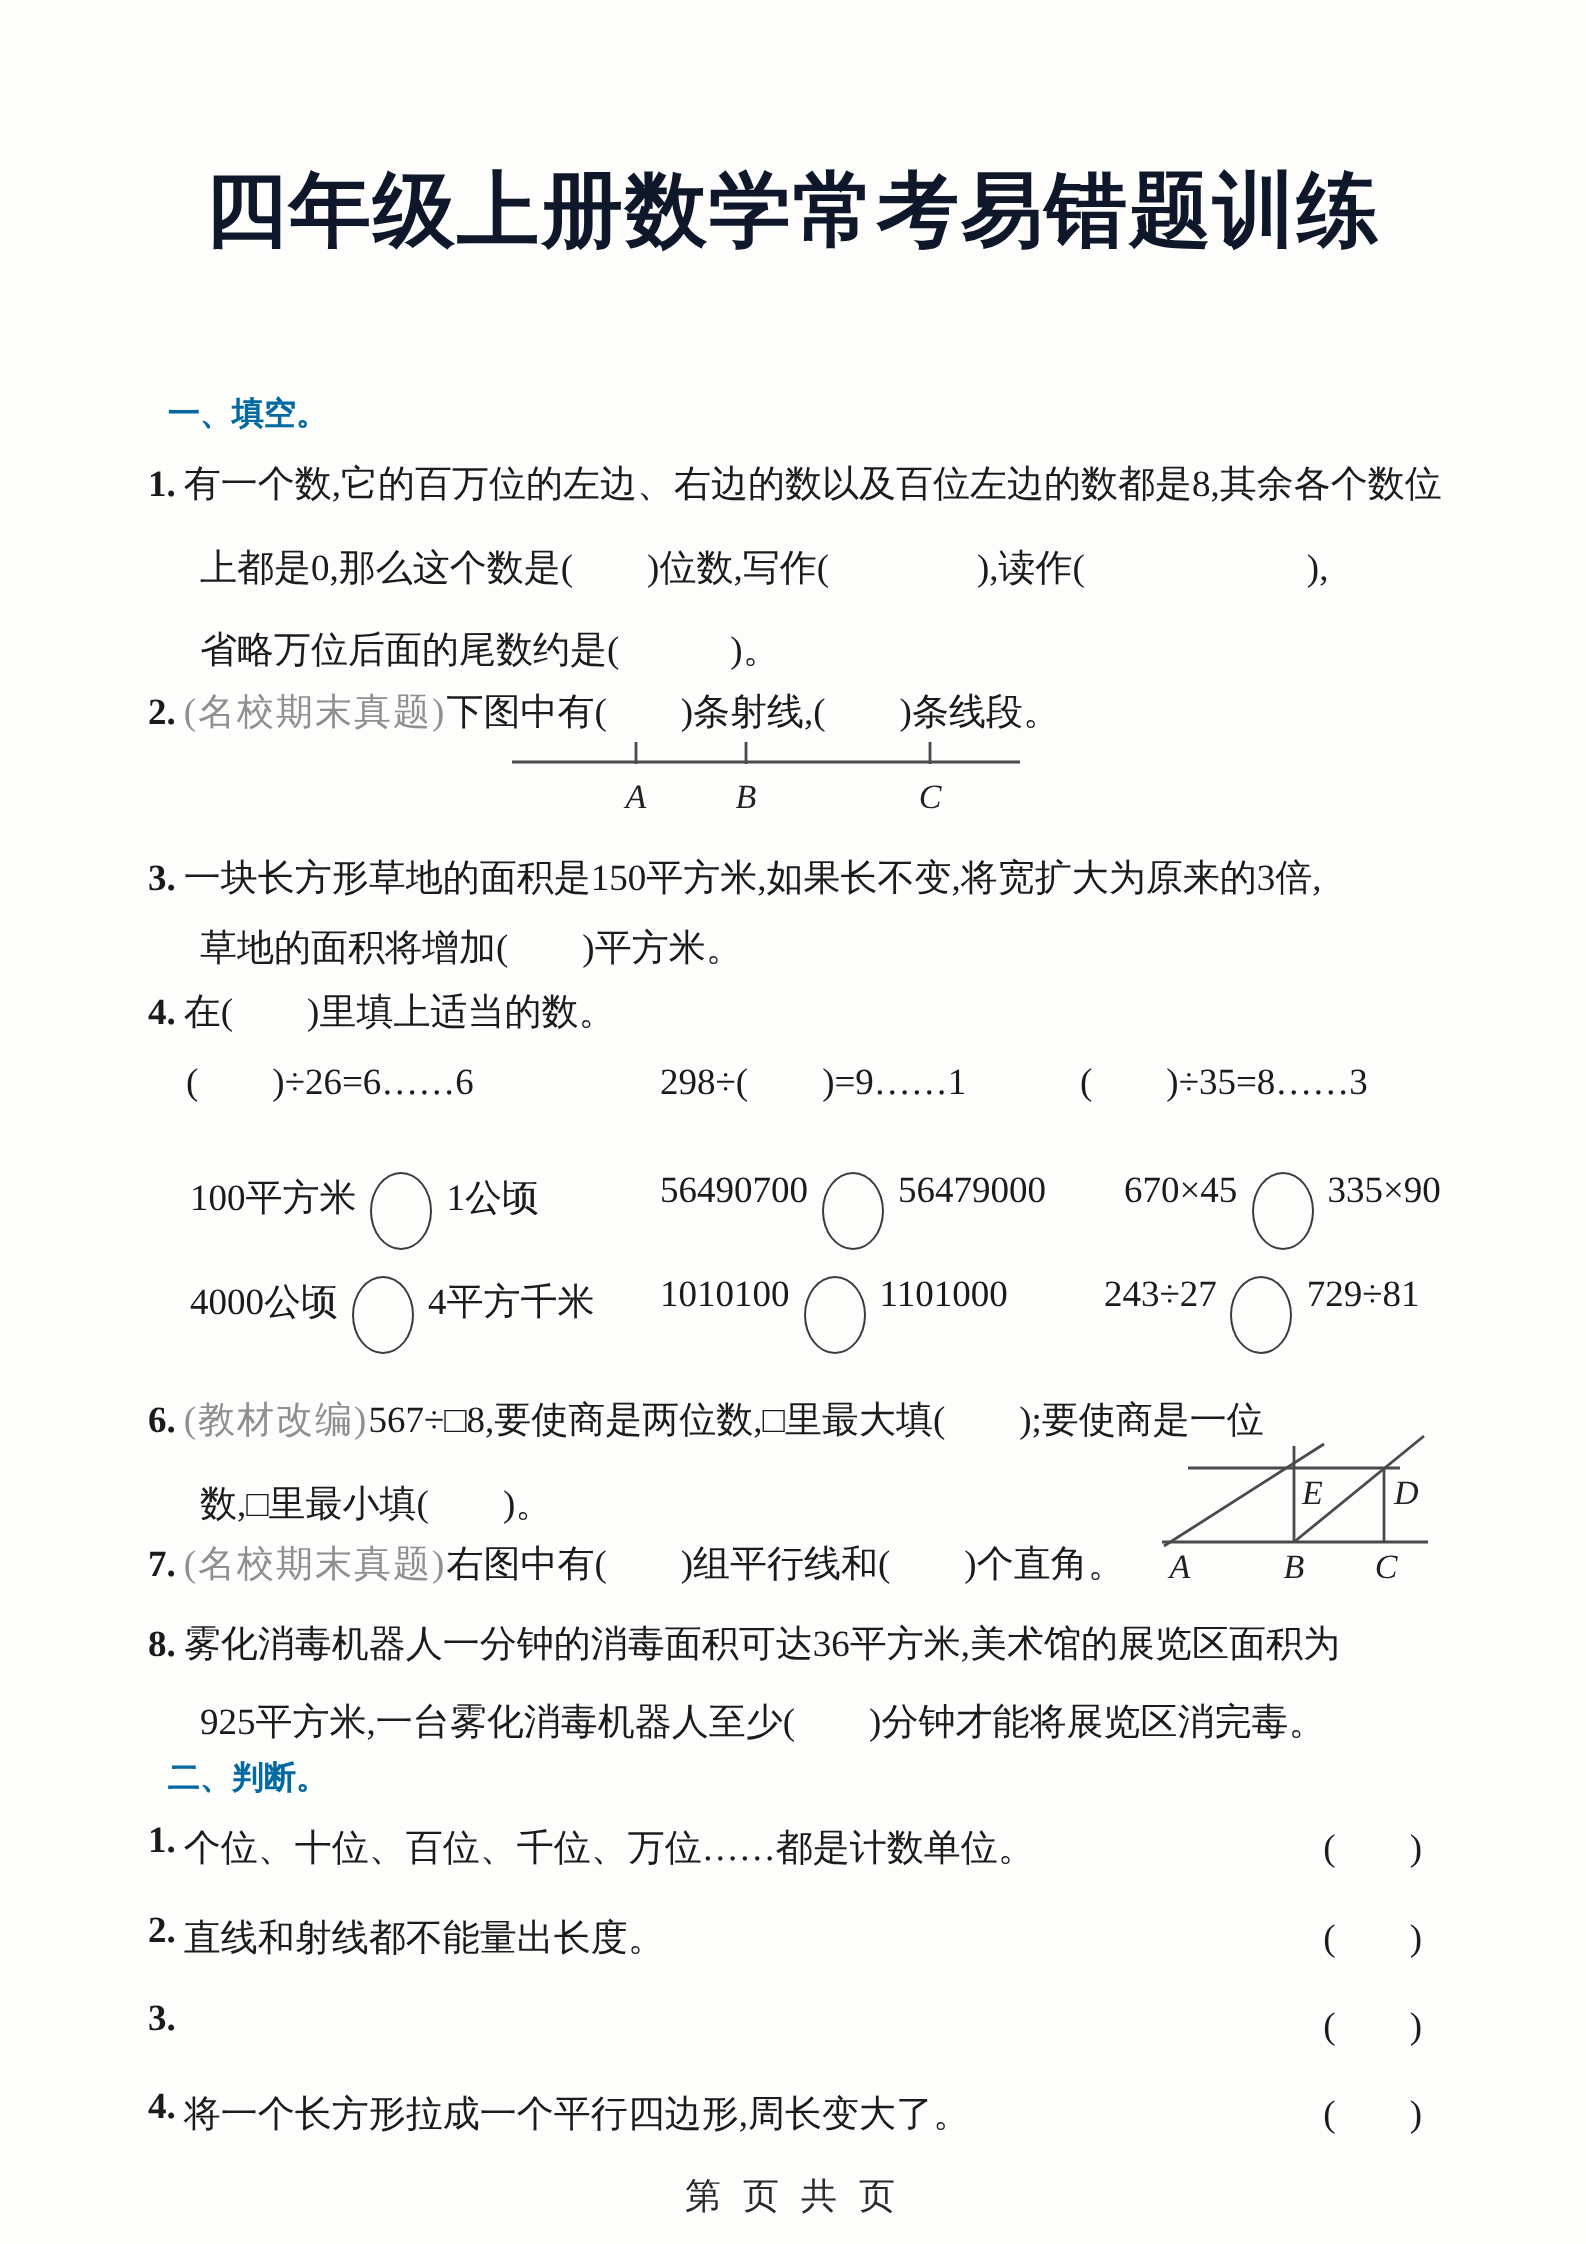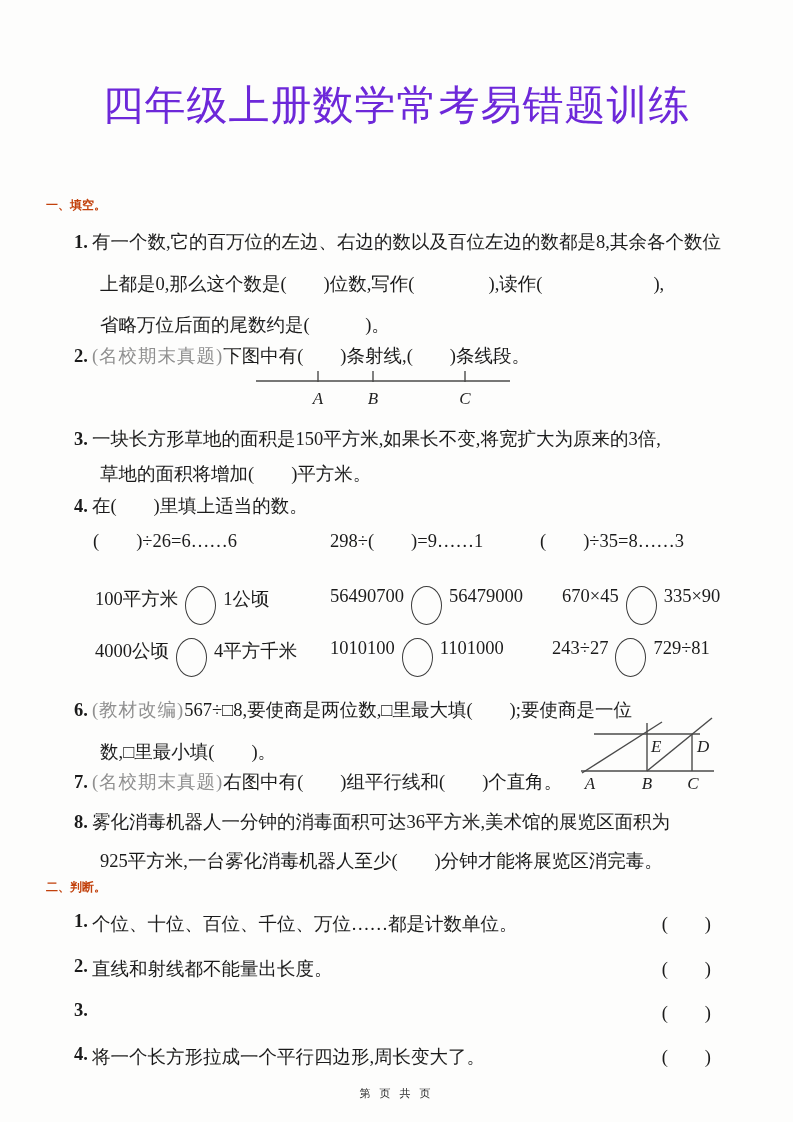--- a/index.html
+++ b/index.html
@@ -5,39 +5,39 @@
   html,body{margin:0;padding:0;background:#e8e8e8;}
   .page{
     position:relative;width:793px;height:1122px;background:#fdfdfc;
     font-family:"Liberation Serif","DejaVu Serif",serif;
     color:#1b1b1b;font-size:18.5px;overflow:hidden;margin:0 auto;
   }
   .abs{position:absolute;white-space:pre;}
   .title{
     left:0;top:78px;width:793px;text-align:center;
     font-family:"Liberation Sans","DejaVu Sans",sans-serif;
-    font-weight:normal;font-size:41px;letter-spacing:1px;color:#6d28d9;
+    font-weight:bold;font-size:41px;letter-spacing:1px;color:#0f172a;
   }
   .sec{
     font-family:"Liberation Sans","DejaVu Sans",sans-serif;
-    font-weight:bold;font-size:12px;color:#c2410c;
+    font-weight:bold;font-size:16px;color:#0369a1;margin-left:38px;
   }
   .num{font-weight:bold;margin-right:4px;}
   .tag{color:#8f8f8f;letter-spacing:1px;}
   .cell{position:absolute;display:flex;align-items:flex-start;height:44px;white-space:pre;}
   .circle{
     display:inline-block;width:29px;height:37px;flex:0 0 29px;
     border:1.6px solid #3c3c3c;border-radius:50%;margin:0 7px;background:transparent;
   }
   .jrow{position:absolute;left:74px;width:637px;display:flex;white-space:pre;}
   .jp{margin-left:auto;}
   .footer{
     left:0;top:1086px;width:793px;text-align:center;
     font-family:"Liberation Sans","DejaVu Sans",sans-serif;
-    font-size:11px;letter-spacing:3px;color:#2a2a2a;
+    font-size:18px;letter-spacing:3px;color:#2a2a2a;
   }
   svg{position:absolute;overflow:visible;}
   .geo-line{stroke:#4a4a4a;stroke-width:1.4;fill:none;}
   .geo-label{
     font-family:"Liberation Serif","DejaVu Serif",serif;
     font-style:italic;font-size:17px;fill:#222;
   }
 </style>
 </head>
 <body>

